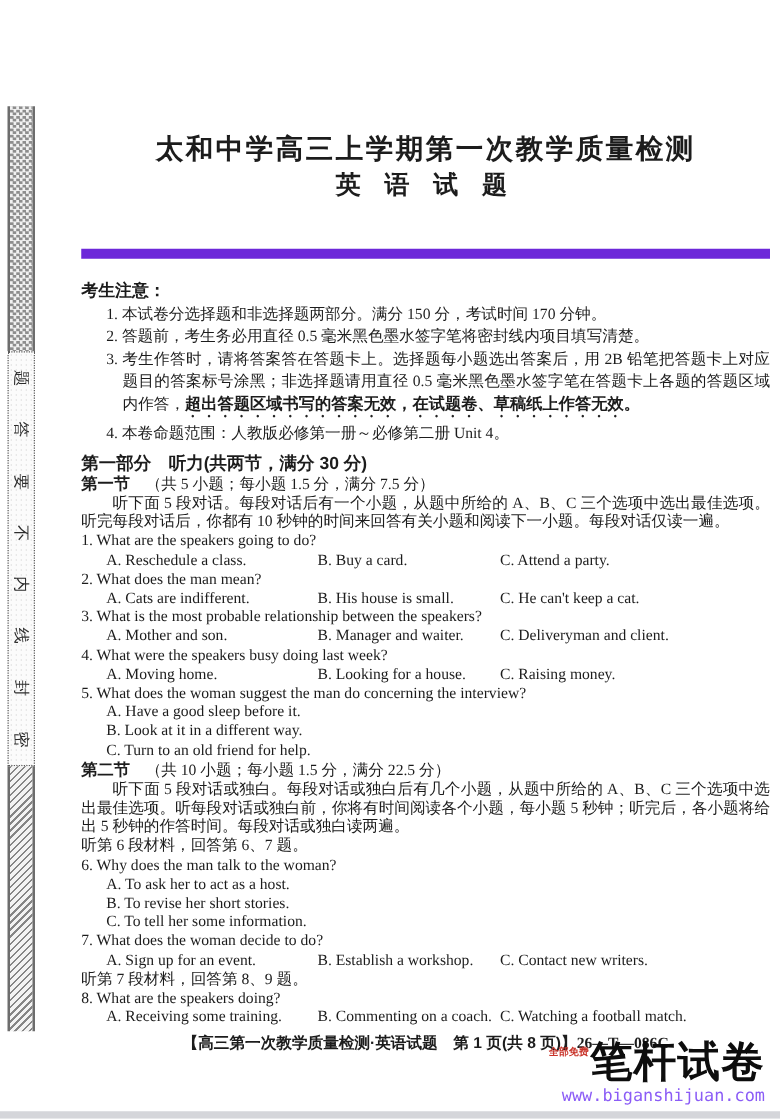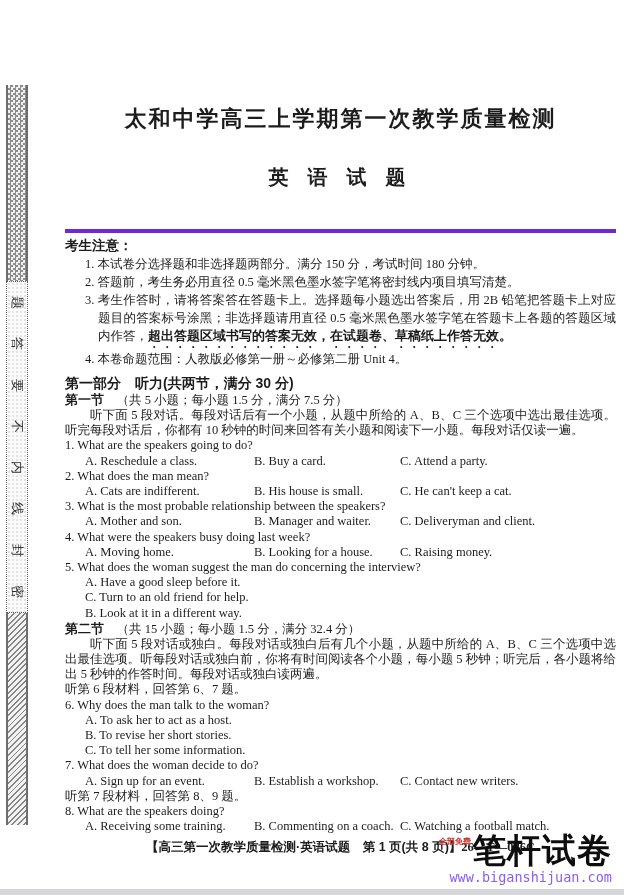--- a/index.html
+++ b/index.html
@@ -37,27 +37,27 @@
     background:repeating-linear-gradient(135deg,#858585 0 1.3px,#f2f2f2 1.3px 4px);
     border-left:2px solid #6d6d6d; border-right:2px solid #6d6d6d; box-sizing:border-box;
   }
   
   .content{position:absolute; left:65px; top:0; width:551px;}
   .title{
     margin-top:104px; text-align:center;
     font-size:22px; font-weight:bold; letter-spacing:2px;
   }
   .subtitle{
-    margin-top:30px; text-align:center;
+    text-align:center;
     font-size:20px; font-weight:bold; letter-spacing:7px;
   }
   
   .notice{
-    margin-top:38px; border-top:4px solid #6d28d9;
-    padding-top:4px; font-size:12.5px; line-height:18px;
+    margin-top:38px; border-top:8px solid #6d28d9;
+    padding-top:17px; font-size:12.5px; line-height:18px;
   }
   .notice-label{
     font-weight:bold; font-size:13.5px;
     font-family:"Liberation Sans","DejaVu Sans",sans-serif;
   }
   .notice-item{padding-left:33px; text-indent:-13px; text-align:justify;}
   .notice-em{
     font-weight:bold; font-size:13px;
     font-family:"Liberation Sans","DejaVu Sans",sans-serif;
     text-emphasis:filled dot #222; -webkit-text-emphasis:filled dot #222;
@@ -129,21 +129,21 @@
     </div>
     <div class="seal-hatch"></div>
   </div>
 
   <div class="content">
     <div class="title">太和中学高三上学期第一次教学质量检测</div>
     <div class="subtitle">英 语 试 题</div>
 
     <div class="notice">
       <div class="notice-label">考生注意：</div>
-      <div class="notice-item"><span>1.</span> <span>本试卷分选择题和非选择题两部分。满分 150 分，考试时间 180 分钟。</span></div>
+      <div class="notice-item"><span>1.</span> <span>本试卷分选择题和非选择题两部分。满分 150 分，考试时间 170 分钟。</span></div>
       <div class="notice-item"><span>2.</span> <span>答题前，考生务必用直径 0.5 毫米黑色墨水签字笔将密封线内项目填写清楚。</span></div>
       <div class="notice-item"><span>3.</span> <span>考生作答时，请将答案答在答题卡上。选择题每小题选出答案后，用 2B 铅笔把答题卡上对应题目的答案标号涂黑；非选择题请用直径 0.5 毫米黑色墨水签字笔在答题卡上各题的答题区域内作答，</span><span class="notice-em">超出答题区域书写的答案无效，在试题卷、草稿纸上作答无效。</span></div>
       <div class="notice-item"><span>4.</span> <span>本卷命题范围：人教版必修第一册～必修第二册 Unit 4。</span></div>
     </div>
 
     <div class="main">
       <div class="part-heading">第一部分　听力(共两节，满分 30 分)</div>
       <div>
   <div class="section-line"><span class="section-label">第一节</span>　<span>（共 5 小题；每小题 1.5 分，满分 7.5 分）</span></div>
 
@@ -182,26 +182,26 @@
               <div class="opt opt-0">A. Moving home.</div>
               <div class="opt opt-1">B. Looking for a house.</div>
               <div class="opt opt-2">C. Raising money.</div>
             </div>
   </div>
 
   <div class="question">
     <div class="q-text">5. What does the woman suggest the man do concerning the interview?</div>
     <div class="opts-stack">
               <div class="opt opt-0">A. Have a good sleep before it.</div>
+              <div class="opt opt-1">B. Look at it in a different way.</div>
               <div class="opt opt-2">C. Turn to an old friend for help.</div>
-              <div class="opt opt-1">B. Look at it in a different way.</div>
-            </div>
-  </div>
-
-  <div class="section-line"><span class="section-label">第二节</span>　<span>（共 15 小题；每小题 1.5 分，满分 32.4 分）</span></div>
+            </div>
+  </div>
+
+  <div class="section-line"><span class="section-label">第二节</span>　<span>（共 10 小题；每小题 1.5 分，满分 22.5 分）</span></div>
 
   <div class="para">听下面 5 段对话或独白。每段对话或独白后有几个小题，从题中所给的 A、B、C 三个选项中选出最佳选项。听每段对话或独白前，你将有时间阅读各个小题，每小题 5 秒钟；听完后，各小题将给出 5 秒钟的作答时间。每段对话或独白读两遍。</div>
 
   <div class="cue">听第 6 段材料，回答第 6、7 题。</div>
 
   <div class="question">
     <div class="q-text">6. Why does the man talk to the woman?</div>
     <div class="opts-stack">
               <div class="opt opt-0">A. To ask her to act as a host.</div>
               <div class="opt opt-1">B. To revise her short stories.</div>

